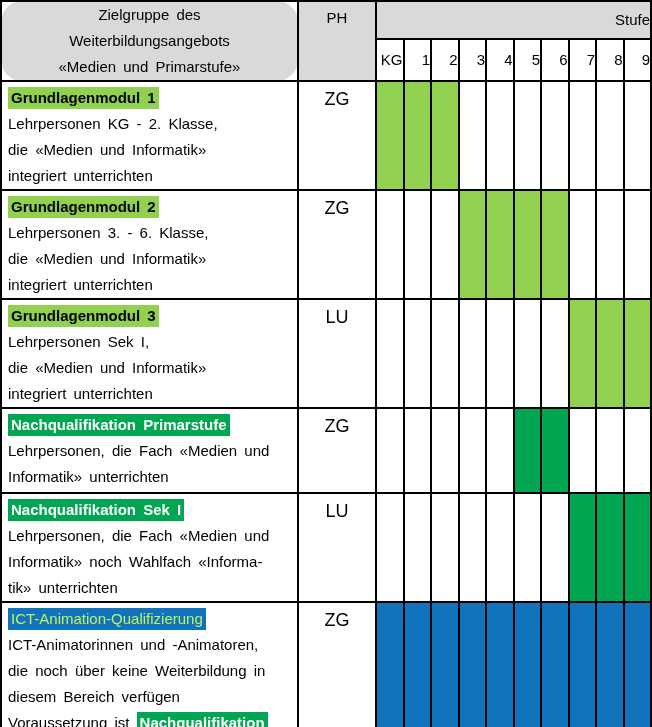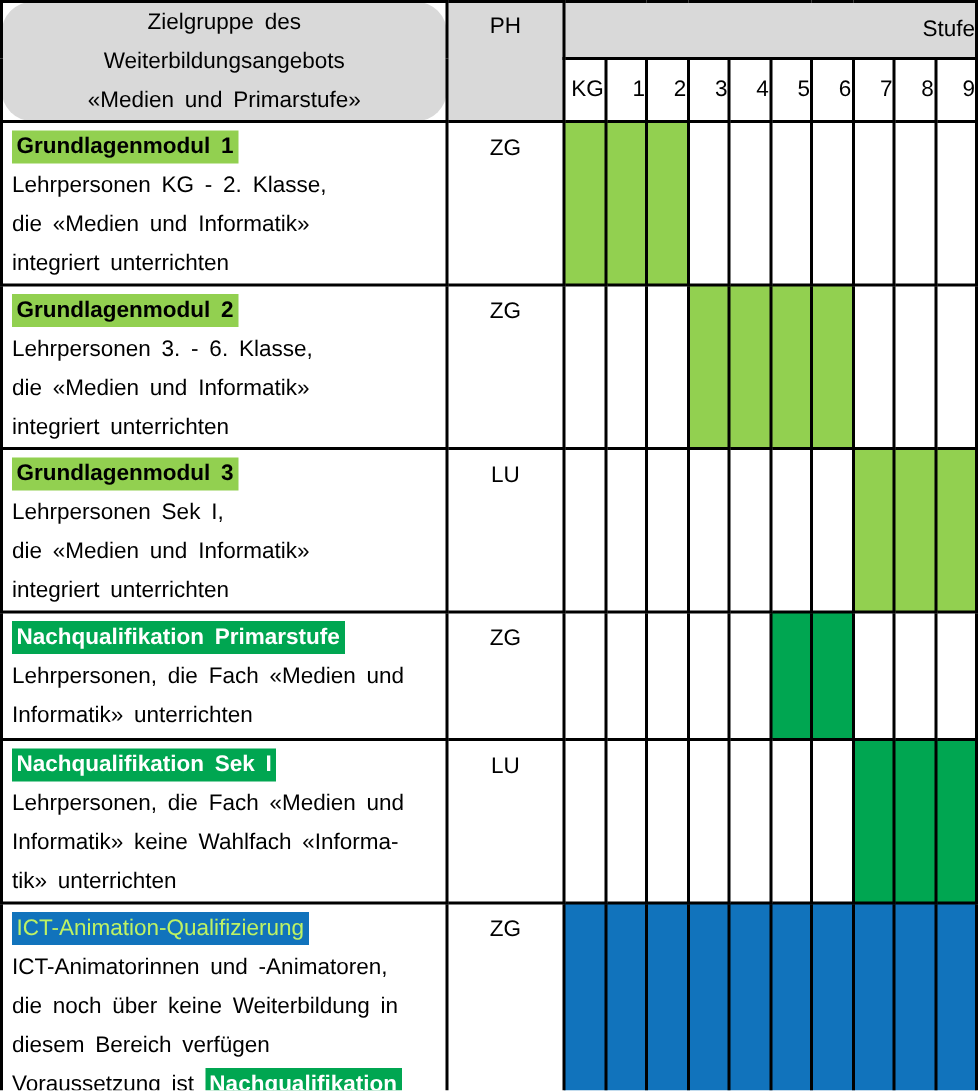--- a/index.html
+++ b/index.html
@@ -87,21 +87,21 @@
   .inline-hl{
     display:inline-block;
     padding:0 3px;
     line-height:22px;
     font-weight:bold;
   }
   td.ph-cell{
     vertical-align:top;
     text-align:center;
     padding-top:5px;
-    font-size:15px;
+    font-size:18px;
     line-height:24px;
   }
   td.grade-cell{background:#fff;}
   td.grade-cell.fill-light-green{background:var(--light-green);}
   td.grade-cell.fill-dark-green{background:var(--dark-green);}
   td.grade-cell.fill-blue{background:var(--blue);}
 </style>
 </head>
 <body>
 
@@ -203,21 +203,21 @@
           <td class="grade-cell fill-dark-green"></td>
           <td class="grade-cell fill-dark-green"></td>
           <td class="grade-cell"></td>
           <td class="grade-cell"></td>
           <td class="grade-cell"></td>
         </tr>
         <tr>
           <td class="desc-cell">
             <div class="line"><span class="row-title hl-dark-green">Nachqualifikation Sek I</span></div>
             <div class="line">Lehrpersonen, die Fach «Medien und</div>
-            <div class="line">Informatik» keine Wahlfach «Informa-</div>
+            <div class="line">Informatik» noch Wahlfach «Informa-</div>
             <div class="line">tik» unterrichten</div>
           </td>
           <td class="ph-cell">LU</td>
           <td class="grade-cell"></td>
           <td class="grade-cell"></td>
           <td class="grade-cell"></td>
           <td class="grade-cell"></td>
           <td class="grade-cell"></td>
           <td class="grade-cell"></td>
           <td class="grade-cell"></td>

